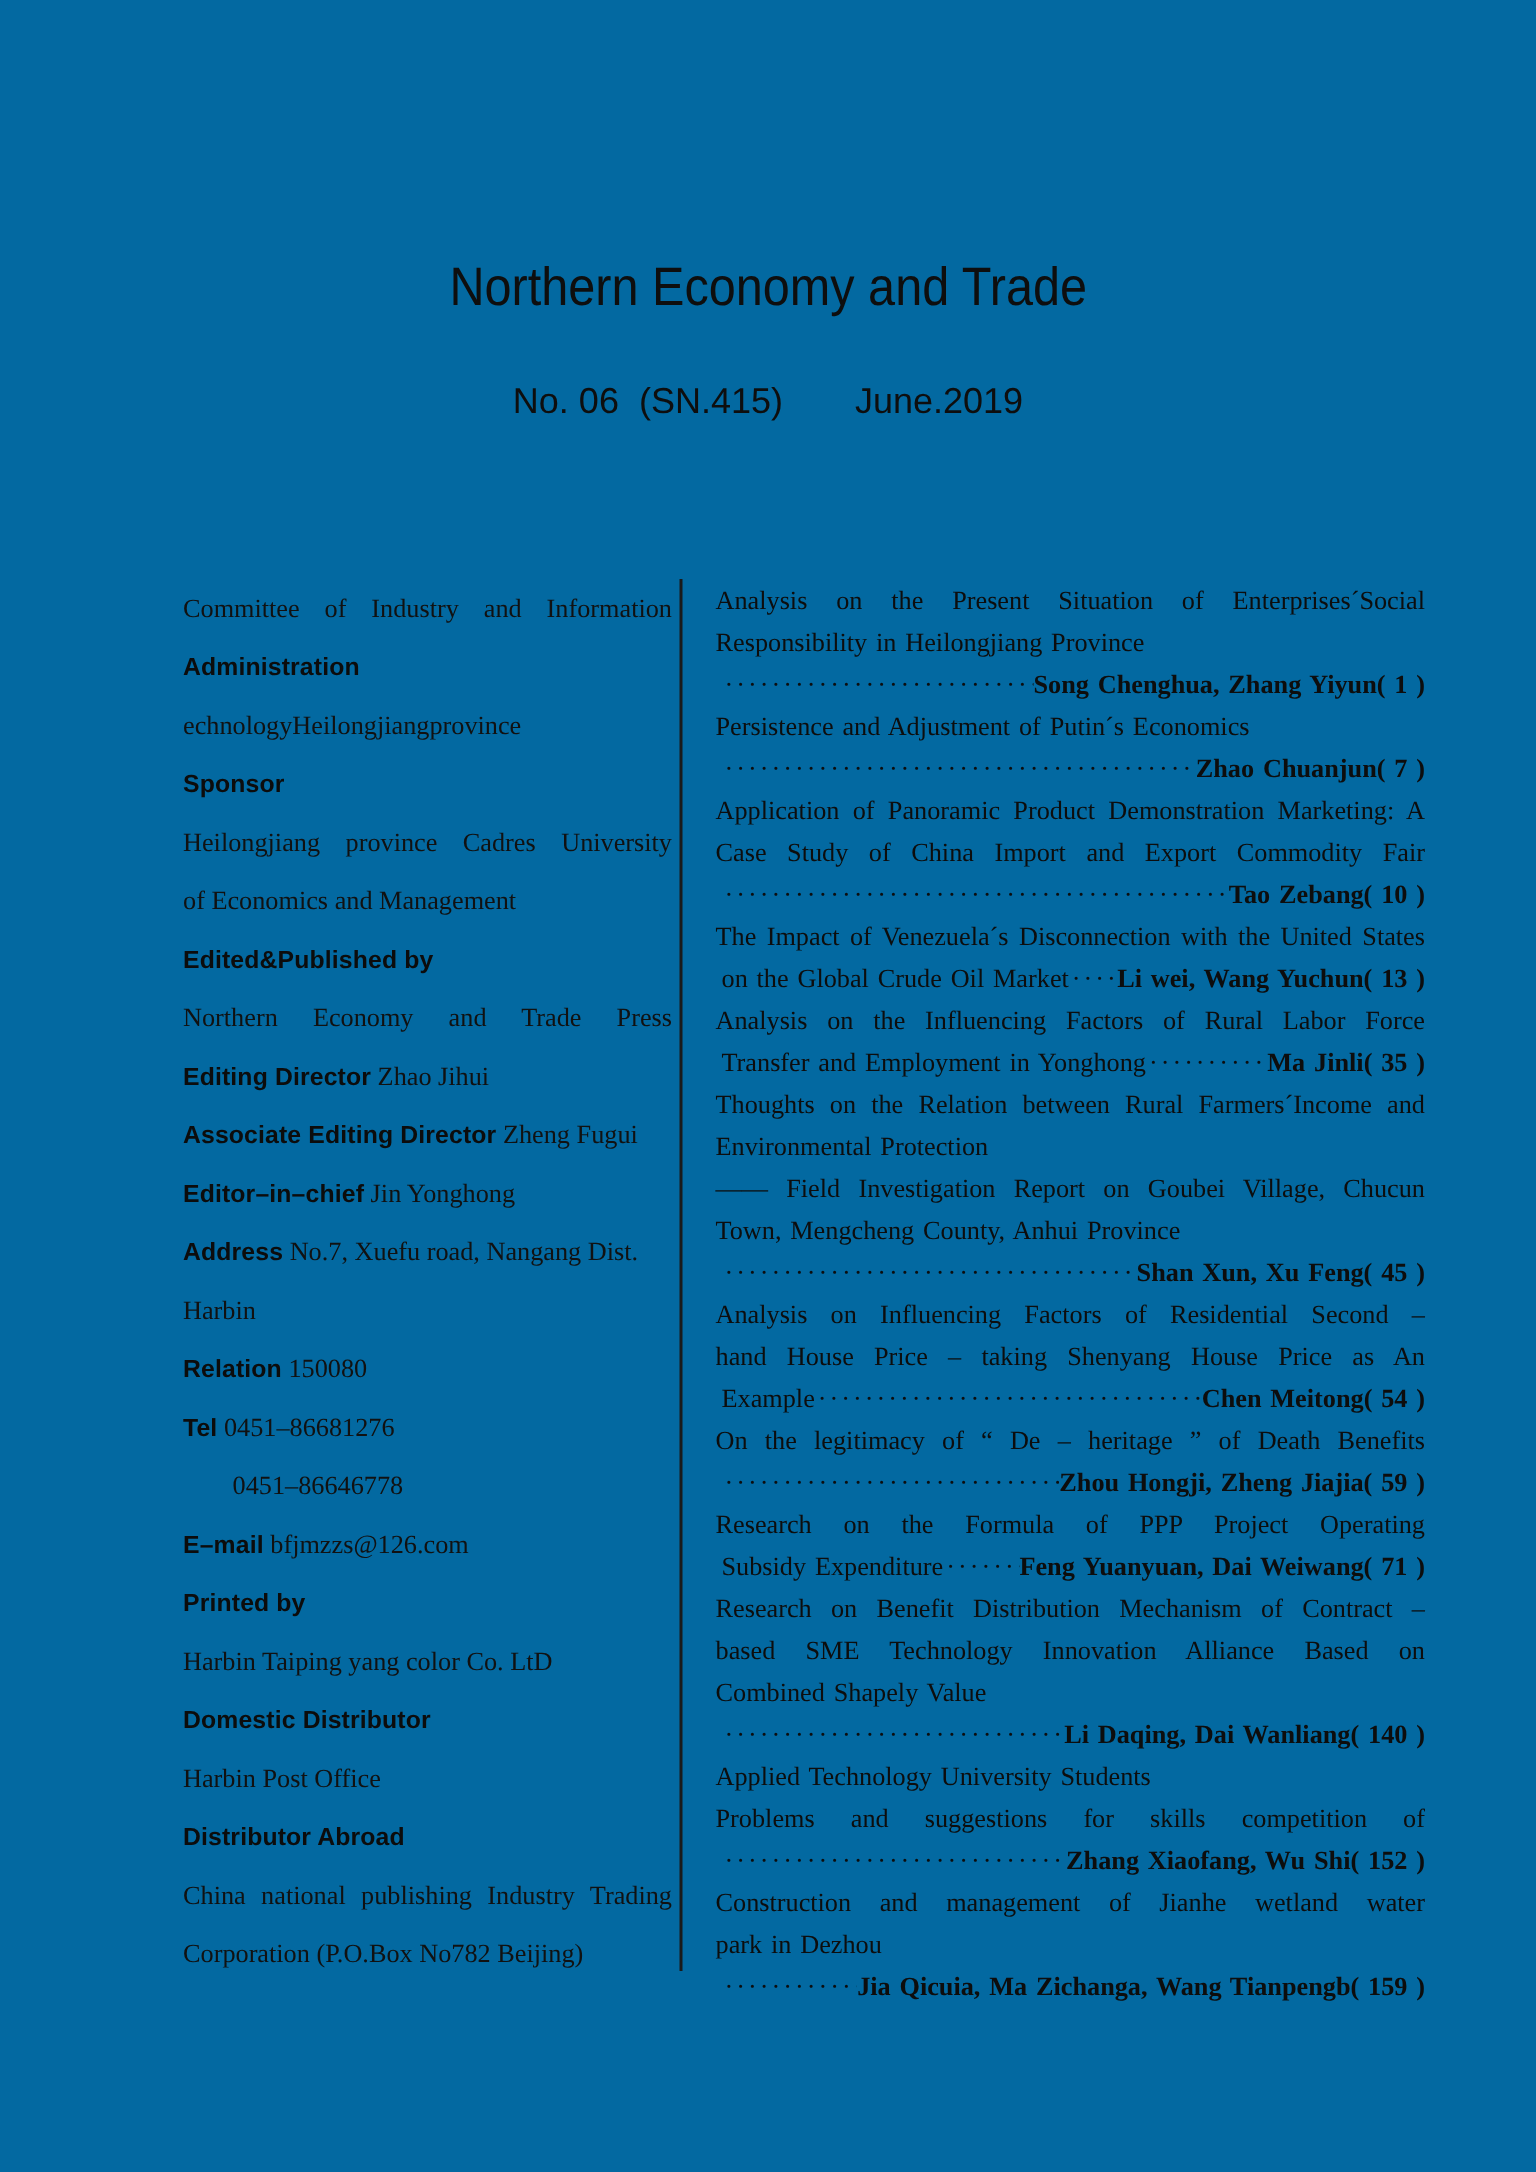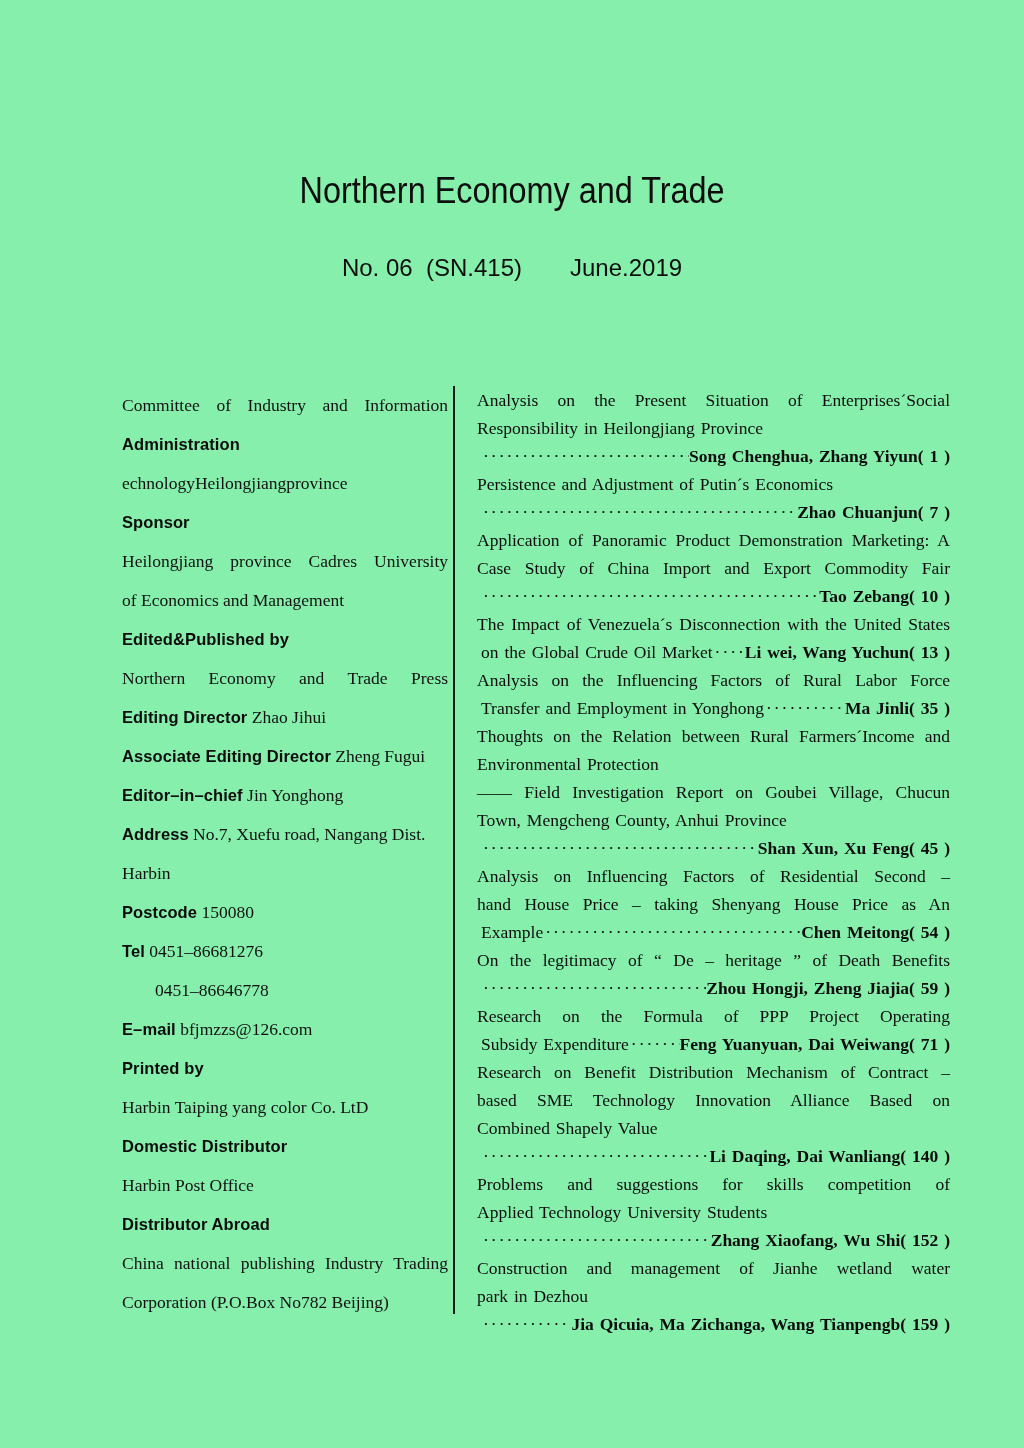--- a/index.html
+++ b/index.html
@@ -1,17 +1,17 @@
 <!DOCTYPE html>
 <html><head>
 <meta charset="utf-8">
 <style>
   html,body{margin:0;padding:0;background:#ffffff;}
   .page{
-    width:1024px;height:1448px;background:#86efac;color:#111;
+    width:1024px;height:1448px;background:#0369a1;color:#111;
     position:relative;overflow:hidden;
     font-family:"Liberation Serif",serif;
   }
   .masthead{padding-top:170px;text-align:center;}
   .journal-title{
     margin:0;font-family:"Liberation Sans",sans-serif;font-weight:400;
     font-size:36px;line-height:42px;display:inline-block;
     transform:scaleX(.9);white-space:pre;color:#0e0e0e;
   }
   .issue-line{
@@ -73,21 +73,21 @@
         <div class="pub-line"><span class="pub-label">Sponsor</span></div>
         <div class="pub-line just pub-value">Heilongjiang province Cadres University</div>
         <div class="pub-line pub-value">of Economics and Management</div>
         <div class="pub-line"><span class="pub-label">Edited&amp;Published by</span></div>
         <div class="pub-line just pub-value">Northern Economy and Trade Press</div>
         <div class="pub-line"><span class="pub-label">Editing Director</span> <span class="pub-value">Zhao Jihui</span></div>
         <div class="pub-line"><span class="pub-label">Associate Editing Director</span> <span class="pub-value">Zheng Fugui</span></div>
         <div class="pub-line"><span class="pub-label">Editor–in–chief</span> <span class="pub-value">Jin Yonghong</span></div>
         <div class="pub-line"><span class="pub-label">Address</span> <span class="pub-value">No.7,  Xuefu road, Nangang Dist.</span></div>
         <div class="pub-line pub-value">Harbin</div>
-        <div class="pub-line"><span class="pub-label">Postcode</span> <span class="pub-value">150080</span></div>
+        <div class="pub-line"><span class="pub-label">Relation</span> <span class="pub-value">150080</span></div>
         <div class="pub-line"><span class="pub-label">Tel</span> <span class="pub-value">0451–86681276</span></div>
         <div class="pub-line indent pub-value">0451–86646778</div>
         <div class="pub-line"><span class="pub-label">E–mail</span> <span class="pub-value">bfjmzzs@126.com</span></div>
         <div class="pub-line"><span class="pub-label">Printed by</span></div>
         <div class="pub-line pub-value">Harbin Taiping yang color Co. LtD</div>
         <div class="pub-line"><span class="pub-label">Domestic Distributor</span></div>
         <div class="pub-line pub-value">Harbin Post Office</div>
         <div class="pub-line"><span class="pub-label">Distributor Abroad</span></div>
         <div class="pub-line just pub-value">China national publishing Industry Trading</div>
         <div class="pub-line pub-value">Corporation (P.O.Box No782 Beijing)</div>
@@ -149,22 +149,22 @@
           <span class="toc-dots">································································································································································</span>
           <span class="toc-authors">Feng Yuanyuan, Dai Weiwang( 71 )</span>
         </div>
         <div class="toc-line just">Research on Benefit Distribution Mechanism of Contract –</div>
         <div class="toc-line just">based SME Technology Innovation Alliance Based on</div>
         <div class="toc-line">Combined Shapely Value</div>
         <div class="toc-line leader">
           <span class="toc-dots">································································································································································</span>
           <span class="toc-authors">Li Daqing, Dai Wanliang( 140 )</span>
         </div>
+        <div class="toc-line">Applied Technology University Students</div>
         <div class="toc-line just">Problems and suggestions for skills competition of</div>
-        <div class="toc-line">Applied Technology University Students</div>
         <div class="toc-line leader">
           <span class="toc-dots">································································································································································</span>
           <span class="toc-authors">Zhang Xiaofang, Wu Shi( 152 )</span>
         </div>
         <div class="toc-line just">Construction and management of Jianhe wetland water</div>
         <div class="toc-line">park in Dezhou</div>
         <div class="toc-line leader">
           <span class="toc-dots">································································································································································</span>
           <span class="toc-authors">Jia Qicuia, Ma Zichanga, Wang Tianpengb( 159 )</span>
         </div>

